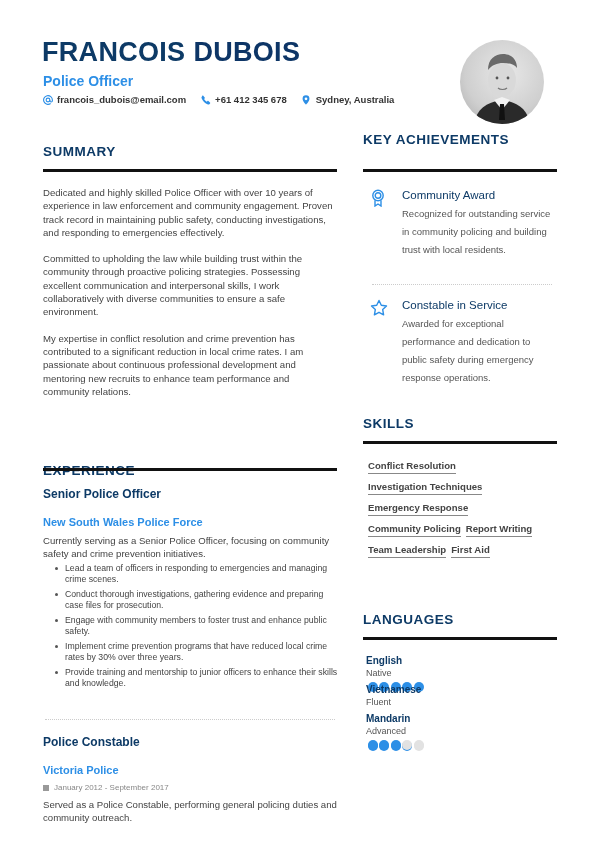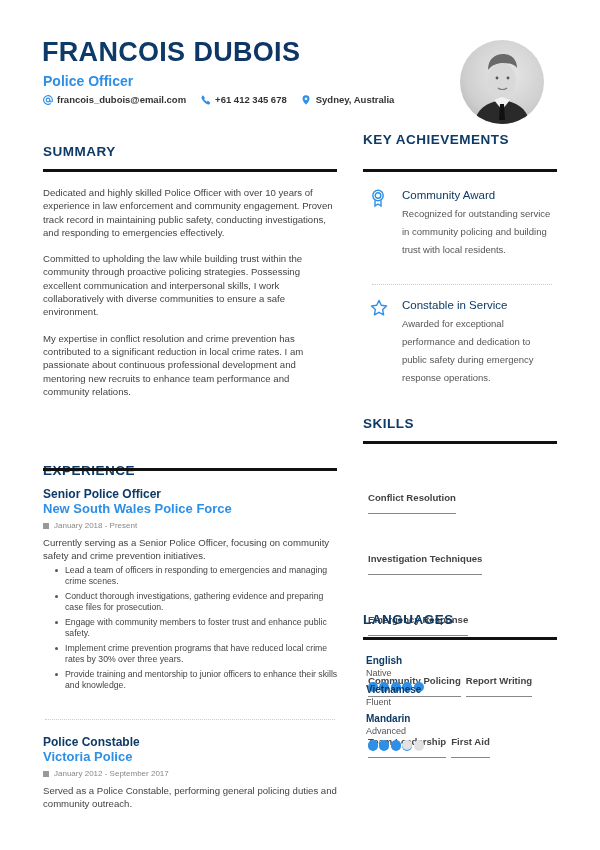--- a/index.html
+++ b/index.html
@@ -24,41 +24,41 @@
   .sec-title { position: absolute; font-size: 13.5px; font-weight: 700; color: #0d3a66; letter-spacing: 0.5px; }
   .sec-rule { position: absolute; height: 3px; background: #111; }
 
   
   .summary { position: absolute; left: 43px; top: 186px; width: 295px; font-size: 9.6px; line-height: 13.3px; color: #444; }
   .summary p { margin-bottom: 13px; }
 
   
   .exp { position: absolute; left: 43px; width: 295px; }
   .exp .role { font-size: 12px; font-weight: 700; color: #0d3a66; line-height: 16px; }
-  .exp .company { font-size: 13px; font-weight: 700; color: #2d8fe6; margin-top: 0; line-height: 13px; }
+  .exp .company { font-size: 11px; font-weight: 700; color: #2d8fe6; margin-top: 14px; line-height: 13px; }
   .exp .dates { font-size: 8px; color: #888; margin-top: 5px; display: flex; align-items: center; line-height: 11px; }
   .exp .dates .cal { width: 6px; height: 6px; background: #999; margin-right: 5px; display: inline-block; }
   .exp .desc { font-size: 9.6px; color: #444; line-height: 13px; margin-top: 5px; }
   .exp ul { list-style: none; margin-top: 3px; margin-left: 12px; }
   .exp li { font-size: 8.7px; color: #444; line-height: 11px; position: relative; padding-left: 10px; margin-bottom: 4px; }
   .exp li::before { content: ""; position: absolute; left: 0; top: 4px; width: 3px; height: 3px; border-radius: 50%; background: #555; }
 
   .dotted { position: absolute; border-top: 1px dotted #ccc; height: 0; }
 
   
   .ach { position: absolute; left: 370px; width: 185px; display: flex; }
   .ach .ico { width: 22px; flex: 0 0 22px; color: #2d8fe6; margin-top: 1px; }
   .ach .ico svg { width: 16px; height: 18px; }
   .ach .body { margin-left: 10px; }
   .ach .t { font-size: 11.5px; font-weight: 400; color: #0d3a66; line-height: 15px; }
   .ach .d { font-size: 9.5px; color: #555; line-height: 18px; margin-top: 2px; }
 
   
   .skills { position: absolute; left: 368px; top: 460px; width: 195px; display: flex; flex-wrap: wrap; }
-  .skill { font-size: 9.6px; font-weight: 700; color: #444; padding-bottom: 9px; border-bottom: 1px solid #888; margin-right: 5px; margin-bottom: 7px; line-height: 12px; white-space: nowrap; margin-top: 32px; }
+  .skill { font-size: 9.6px; font-weight: 700; color: #444; padding-bottom: 1px; border-bottom: 1px solid #888; margin-right: 5px; margin-bottom: 7px; line-height: 12px; white-space: nowrap; }
 
   
   .lang { position: absolute; left: 366px; width: 190px; display: flex; justify-content: space-between; flex-direction: column; }
   .lang .n { font-size: 10px; font-weight: 700; color: #0d3a66; line-height: 13px; }
   .lang .lv { font-size: 9px; color: #555; line-height: 13px; }
   .dots { display: flex; margin-top: 2px; }
   .dot { width: 10px; height: 10px; border-radius: 50%; background: #2d8fe6; margin-left: 1.5px; }
   .dot.off { background: #e2e2e2; }
 </style>
 </head>
@@ -119,24 +119,20 @@
     <p>Committed to upholding the law while building trust within the community through proactive policing strategies. Possessing excellent communication and interpersonal skills, I work collaboratively with diverse communities to ensure a safe environment.</p>
     <p>My expertise in conflict resolution and crime prevention has contributed to a significant reduction in local crime rates. I am passionate about continuous professional development and mentoring new recruits to enhance team performance and community relations.</p>
   </div>
 
   <div class="sec-title" style="left:43px; top:463px;">EXPERIENCE</div>
   <div class="sec-rule" style="left:43px; top:468px; width:294px;"></div>
 
   <div class="exp" style="top:486px;">
     <div class="role">Senior Police Officer</div>
     <div class="company">New South Wales Police Force</div>
-    <div class="dates">
-      <span class="cal"></span>
-      <span>January 2018 - Present</span>
-    </div>
     <div class="desc">Currently serving as a Senior Police Officer, focusing on community safety and crime prevention initiatives.</div>
     <ul>
       <li>Lead a team of officers in responding to emergencies and managing crime scenes.</li>
       <li>Conduct thorough investigations, gathering evidence and preparing case files for prosecution.</li>
       <li>Engage with community members to foster trust and enhance public safety.</li>
       <li>Implement crime prevention programs that have reduced local crime rates by 30% over three years.</li>
       <li>Provide training and mentorship to junior officers to enhance their skills and knowledge.</li>
     </ul>
   </div>
 

